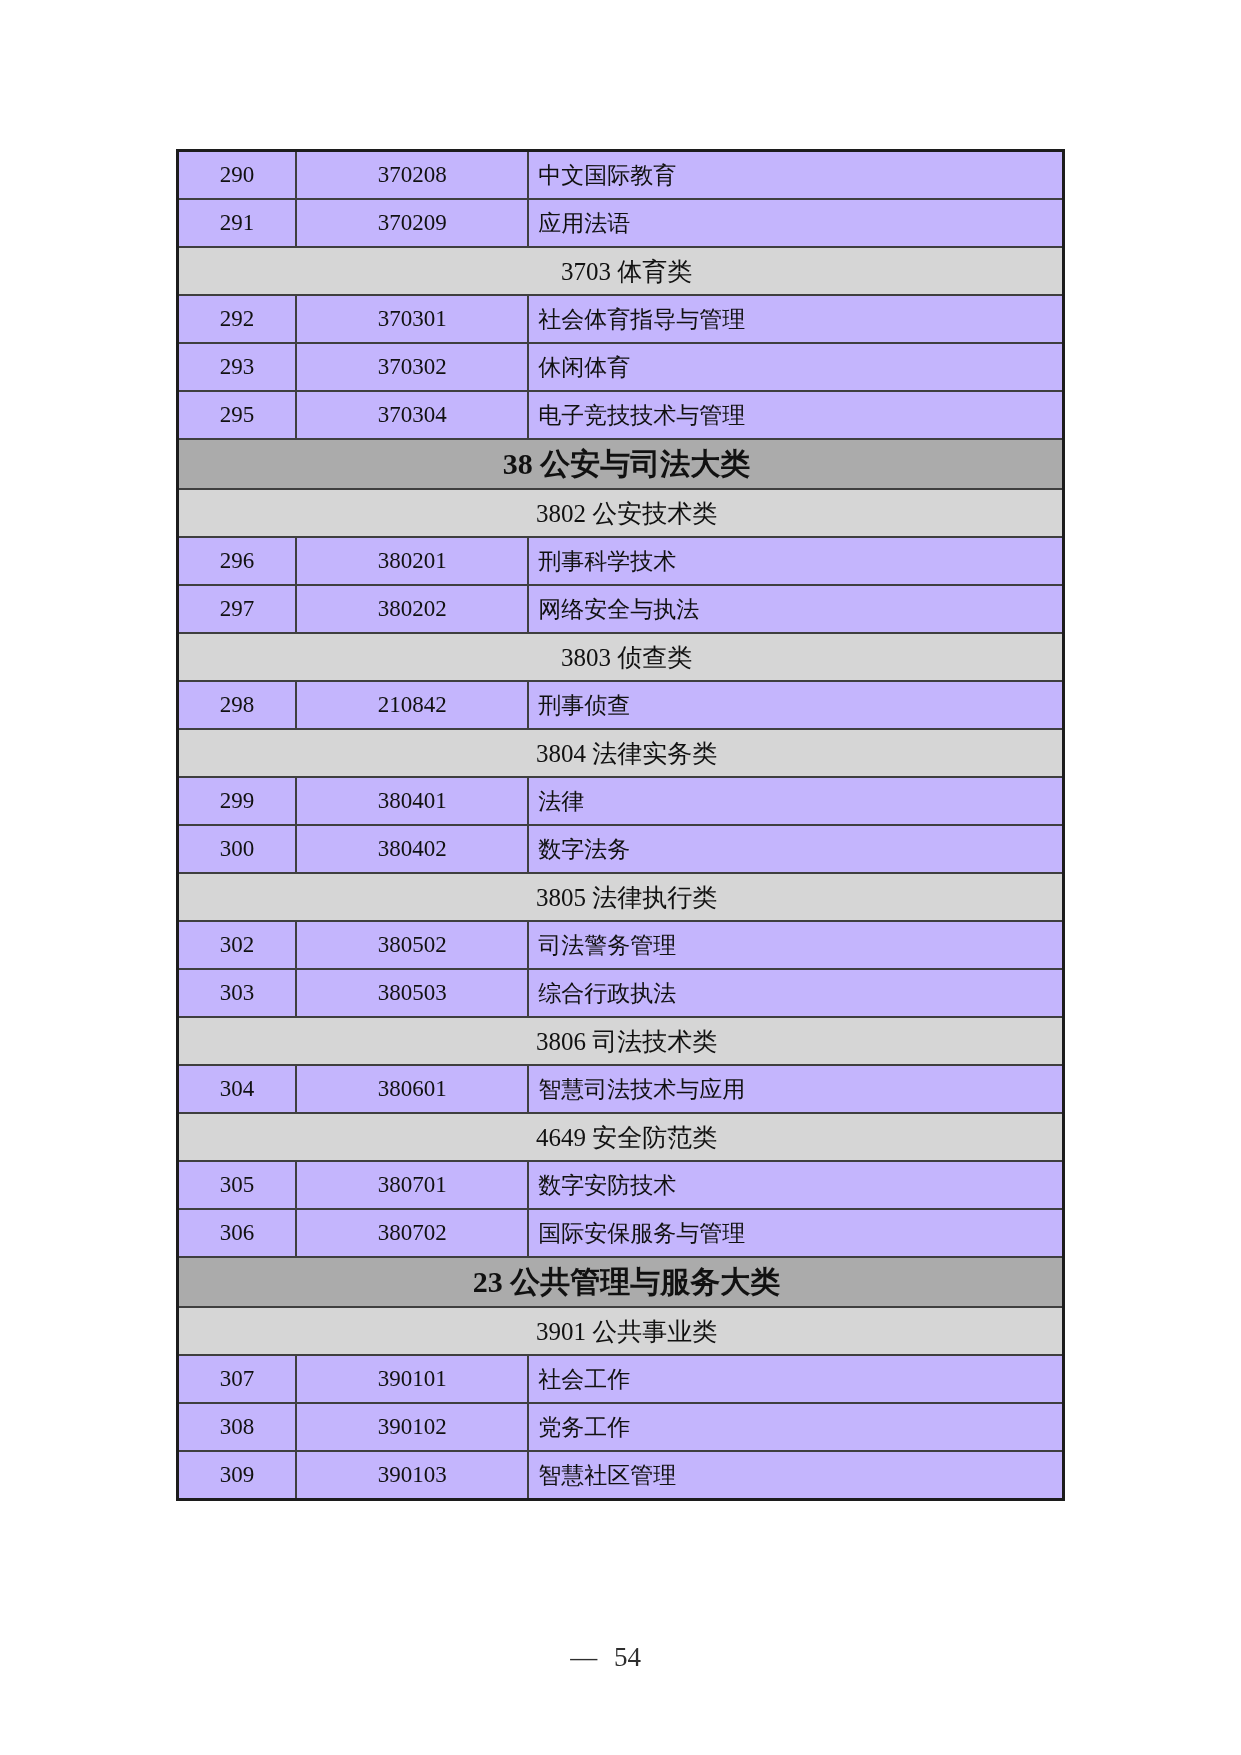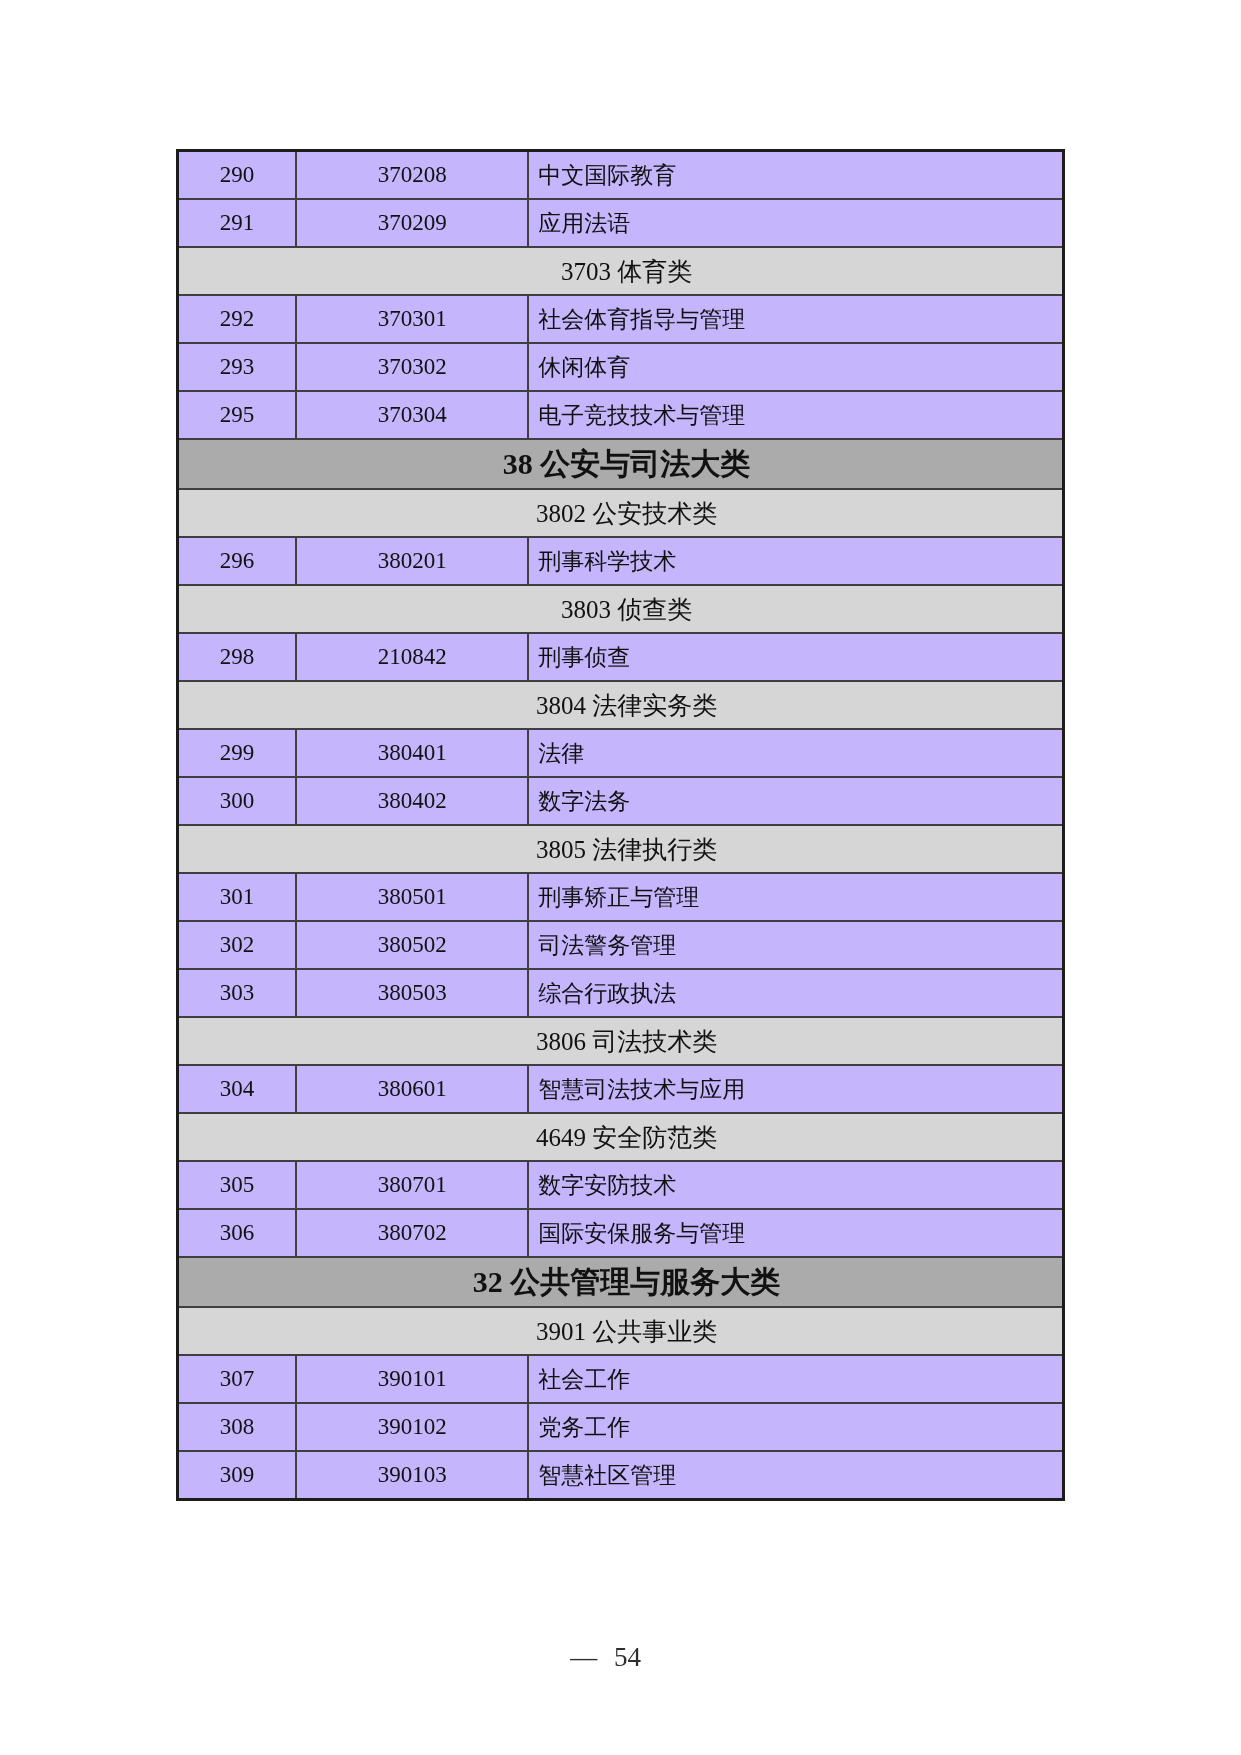--- a/index.html
+++ b/index.html
@@ -112,20 +112,25 @@
           <td colspan="3">38 公安与司法大类</td>
         </tr>
         <tr class="sub-row">
           <td colspan="3">3802 公安技术类</td>
         </tr>
         <tr class="data-row">
           <td class="seq">296</td>
           <td class="code">380201</td>
           <td class="name">刑事科学技术</td>
         </tr>
+        <tr class="data-row">
+          <td class="seq">297</td>
+          <td class="code">380202</td>
+          <td class="name">网络安全与执法</td>
+        </tr>
         <tr class="sub-row">
           <td colspan="3">3803 侦查类</td>
         </tr>
         <tr class="data-row">
           <td class="seq">298</td>
           <td class="code">210842</td>
           <td class="name">刑事侦查</td>
         </tr>
         <tr class="sub-row">
           <td colspan="3">3804 法律实务类</td>
@@ -137,25 +142,20 @@
         </tr>
         <tr class="data-row">
           <td class="seq">300</td>
           <td class="code">380402</td>
           <td class="name">数字法务</td>
         </tr>
         <tr class="sub-row">
           <td colspan="3">3805 法律执行类</td>
         </tr>
         <tr class="data-row">
-          <td class="seq">301</td>
-          <td class="code">380501</td>
-          <td class="name">刑事矫正与管理</td>
-        </tr>
-        <tr class="data-row">
           <td class="seq">302</td>
           <td class="code">380502</td>
           <td class="name">司法警务管理</td>
         </tr>
         <tr class="data-row">
           <td class="seq">303</td>
           <td class="code">380503</td>
           <td class="name">综合行政执法</td>
         </tr>
         <tr class="sub-row">
@@ -173,21 +173,21 @@
           <td class="seq">305</td>
           <td class="code">380701</td>
           <td class="name">数字安防技术</td>
         </tr>
         <tr class="data-row">
           <td class="seq">306</td>
           <td class="code">380702</td>
           <td class="name">国际安保服务与管理</td>
         </tr>
         <tr class="major-row">
-          <td colspan="3">32 公共管理与服务大类</td>
+          <td colspan="3">23 公共管理与服务大类</td>
         </tr>
         <tr class="sub-row">
           <td colspan="3">3901 公共事业类</td>
         </tr>
         <tr class="data-row">
           <td class="seq">307</td>
           <td class="code">390101</td>
           <td class="name">社会工作</td>
         </tr>
         <tr class="data-row">

